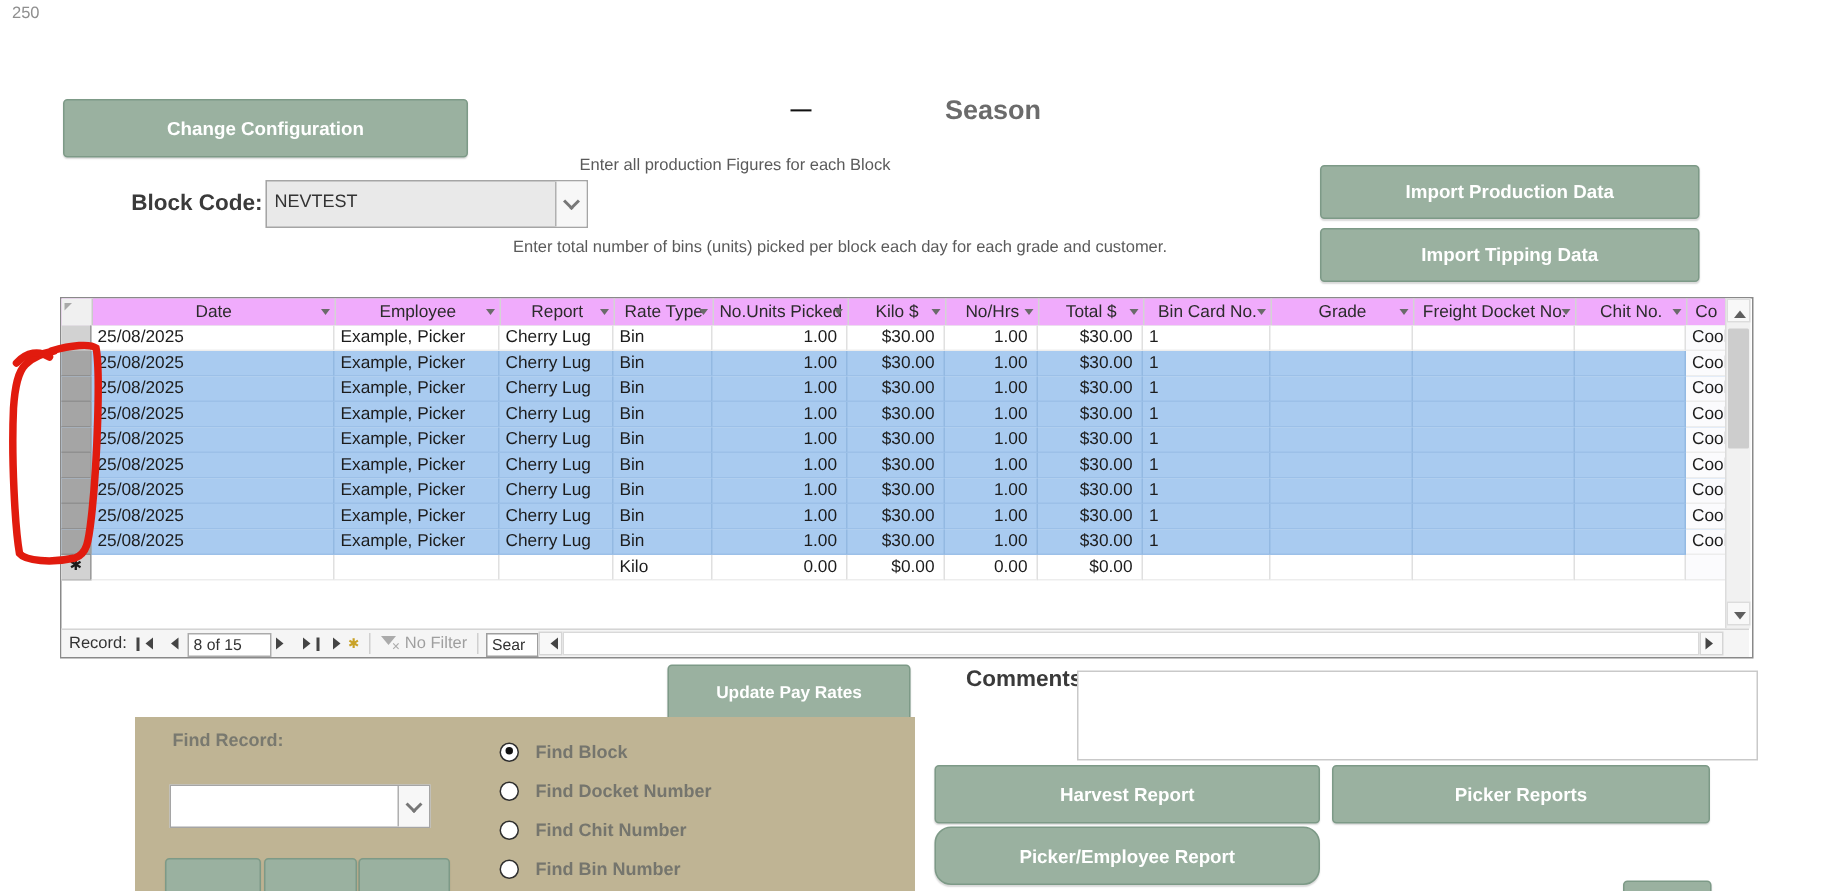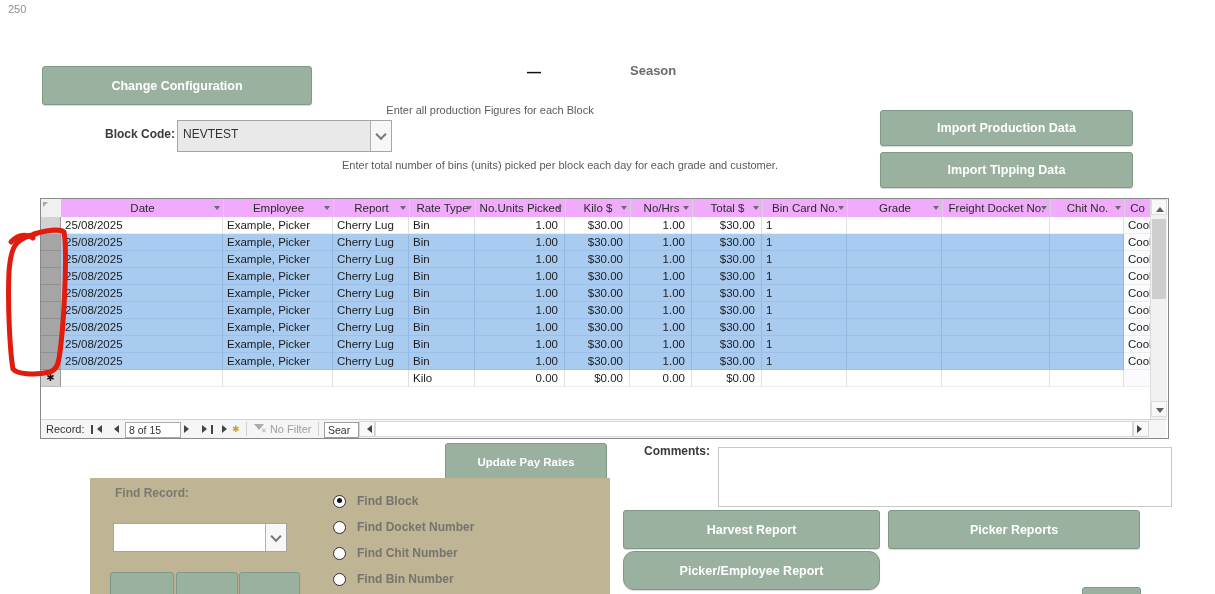--- a/index.html
+++ b/index.html
@@ -9,22 +9,22 @@
   
   .gbtn{position:absolute;background:#9ab1a0;border:1px solid #7d9a87;border-radius:3px;
         color:#fff;font-weight:bold;font-size:12.5px;display:flex;align-items:center;justify-content:center;
         box-shadow:0 1px 1px rgba(0,0,0,.15);cursor:pointer;text-align:center;}
   .gbtn.small{font-size:11.5px;}
   
   #page-number{left:8px;top:3px;font-size:11px;color:#8f8f8f;}
   #title{left:0;top:14px;width:1160px;text-align:center;font-size:17px;font-weight:bold;
          color:#4f5357;letter-spacing:.4px;}
   .hint{font-size:11px;color:#5a5a5a;}
-  .boldlbl{font-weight:bold;font-size:12px;color:#3a3a3a;}
-  #season-label{left:630px;top:63px;font-size:13px;font-weight:bold;color:#6b6b6b;}
+  .boldlbl{font-weight:bold;font-size:15px;color:#3a3a3a;}
+  #season-label{left:630px;top:63px;font-size:18px;font-weight:bold;color:#6b6b6b;}
   #season-dash{left:527px;top:64px;font-size:14px;font-weight:bold;color:#111;}
   
   .combo{position:absolute;border:1px solid #a5a5a5;background:#e9e9e9;display:flex;}
   .combo .val{flex:1;font-size:12px;color:#333;padding:6px 4px 0 5px;overflow:hidden;white-space:nowrap;}
   .combo .dd{width:20px;border-left:1px solid #b0b0b0;background:#f7f7f7;position:relative;cursor:pointer;}
   .combo.white{background:#fff;}
   .chev{position:absolute;left:50%;top:50%;width:6px;height:6px;border-right:2px solid #777;
         border-bottom:2px solid #777;transform:translate(-50%,-70%) rotate(45deg);}
   
   #grid{left:40px;top:198px;width:1127px;height:239px;border:1px solid #898989;background:#fff;font-size:11.5px;}

